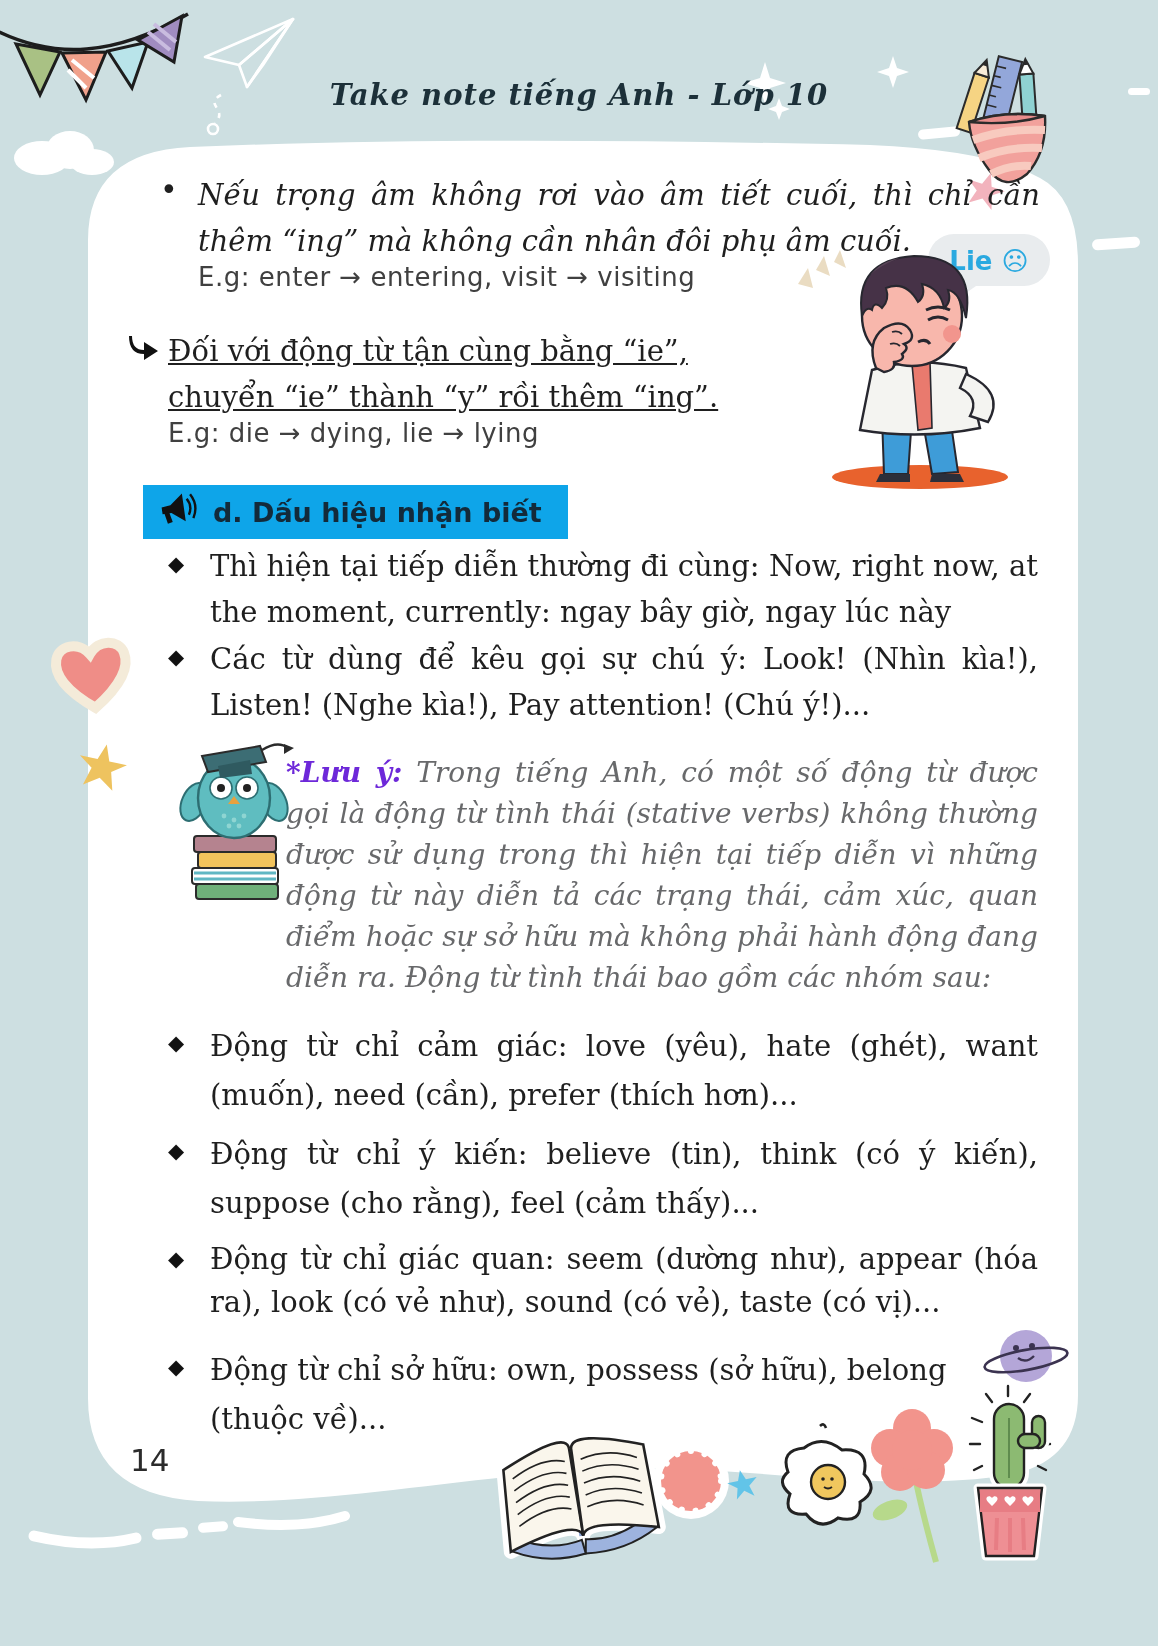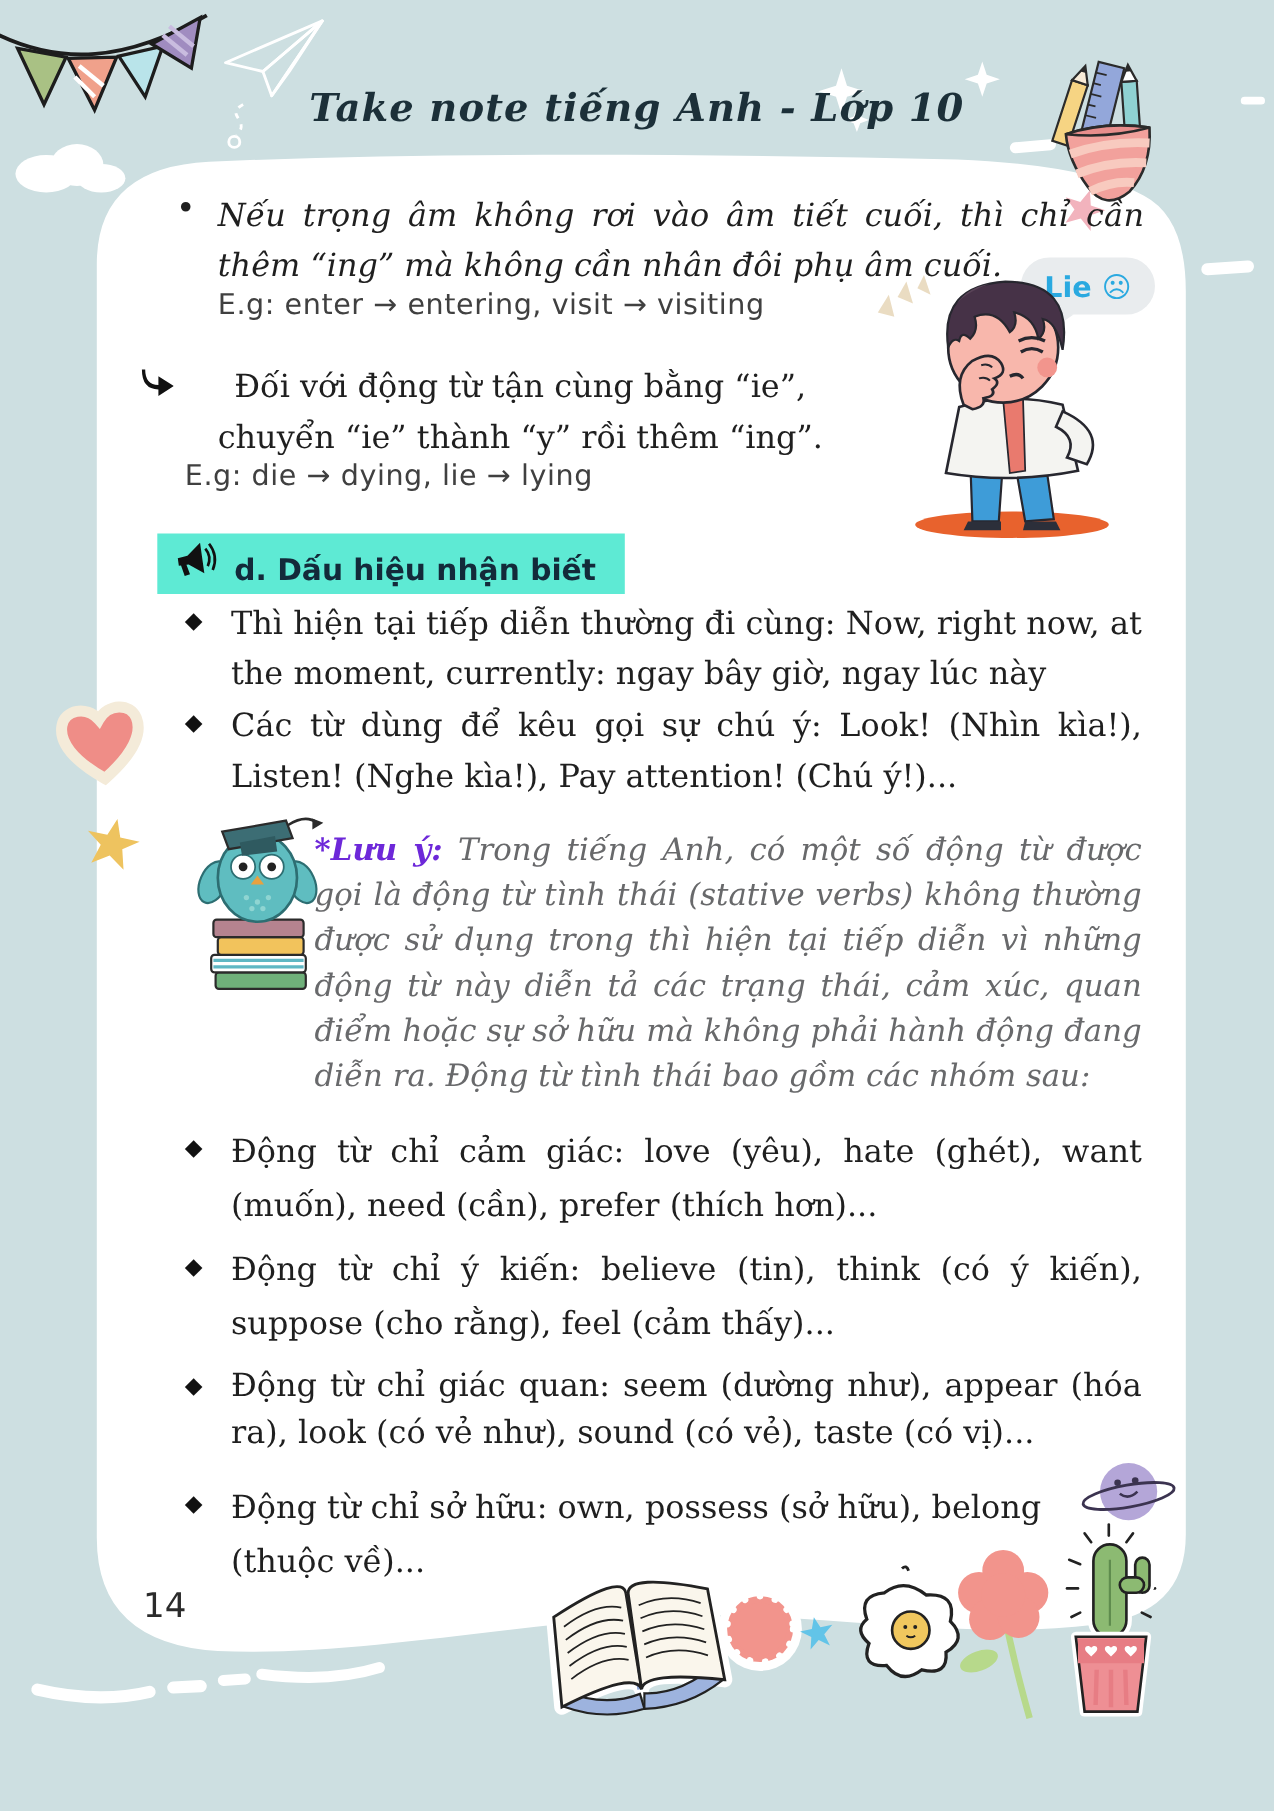--- a/index.html
+++ b/index.html
@@ -10,38 +10,38 @@
     font-family:"DejaVu Serif", serif;
     overflow:hidden;
   }
   .layer { position:absolute; left:0; top:0; width:1158px; height:1646px; }
   .deco { position:absolute; }
 
   
   .page-title{
     position:absolute; left:0; top:78px; width:1158px;
     text-align:center; font-family:"DejaVu Serif", serif;
-    font-style:italic; font-weight:600; font-size:35px;
+    font-style:italic; font-weight:600; font-size:29px;
     color:#1c3039; letter-spacing:1px; z-index:3;
   }
   .content { position:absolute; z-index:3; color:#1f1f1f; }
 
   .bullet-item{ display:flex; }
   .glyph{ flex:0 0 38px; font-family:"DejaVu Sans", sans-serif; }
   .body-text{
     flex:1; font-size:29px; line-height:46px; text-align:justify;
   }
   .italic-text{ font-style:italic; }
   .eg-text{
     font-family:"DejaVu Sans", sans-serif; font-size:26px; color:#404040;
     letter-spacing:0.5px;
   }
   .section-header{
-    position:absolute; z-index:3; background:#5eead4;
-    display:flex; align-items:flex-end; gap:14px;
+    position:absolute; z-index:3; background:#0ea5e9;
+    display:flex; align-items:center; gap:14px;
     padding:6px 26px 6px 16px;
     font-family:"DejaVu Sans", sans-serif; font-weight:bold;
     font-size:27px; color:#132a3a;
   }
   .diamond{ flex:0 0 42px; font-size:21px; padding-top:9px; color:#111;
     font-family:"DejaVu Sans", sans-serif; }
   .note-wrap{ position:absolute; z-index:3; }
   .note-text{
     font-style:italic; font-size:28px; line-height:41px;
     color:#68696b; text-align:justify;
@@ -332,21 +332,21 @@
   <div class="body-text italic-text">Nếu trọng âm không rơi vào âm tiết cuối, thì chỉ cần thêm “ing” mà không cần nhân đôi phụ âm cuối.</div>
 </div>
 <div class="content eg-text" style="left:198px; top:262px;">E.g: enter → entering, visit → visiting</div>
 
 <div class="content bullet-item" style="left:128px; top:328px; width:650px;">
   <span class="glyph" style="flex:0 0 40px; padding-top:6px;">
     <svg width="30" height="26" viewBox="0 0 30 26">
         <path d="M4 2 Q4 16 16 16 L16 8 L30 17 L16 26 L16 20 Q1 20 1 2 Z" fill="#111111"></path>
       </svg>
   </span>
-  <div class="body-text" style="text-align:center;">Đối với động từ tận cùng bằng “ie”, chuyển “ie” thành “y” rồi thêm “ing”.</div>
+  <div class="body-text" style="text-align:left;text-decoration:underline;">Đối với động từ tận cùng bằng “ie”, chuyển “ie” thành “y” rồi thêm “ing”.</div>
 </div>
 <div class="content eg-text" style="left:168px; top:418px;">E.g: die → dying, lie → lying</div>
 
 <div class="section-header" style="left:143px; top:485px;">
   <span>
     <svg width="40" height="36" viewBox="0 0 40 36" style="transform:rotate(-8deg)">
       <path d="M3 14 L12 13 L25 3 L25 31 L12 21 L10 21 L12 30 L7 31 L5 21 L3 21 Z" fill="#111111"></path>
       <path d="M29 9 Q34 17 29 25" stroke="#111111" stroke-width="2.4" fill="none"></path>
       <path d="M33 5 Q40 17 33 29" stroke="#111111" stroke-width="2.4" fill="none"></path>
     </svg>

